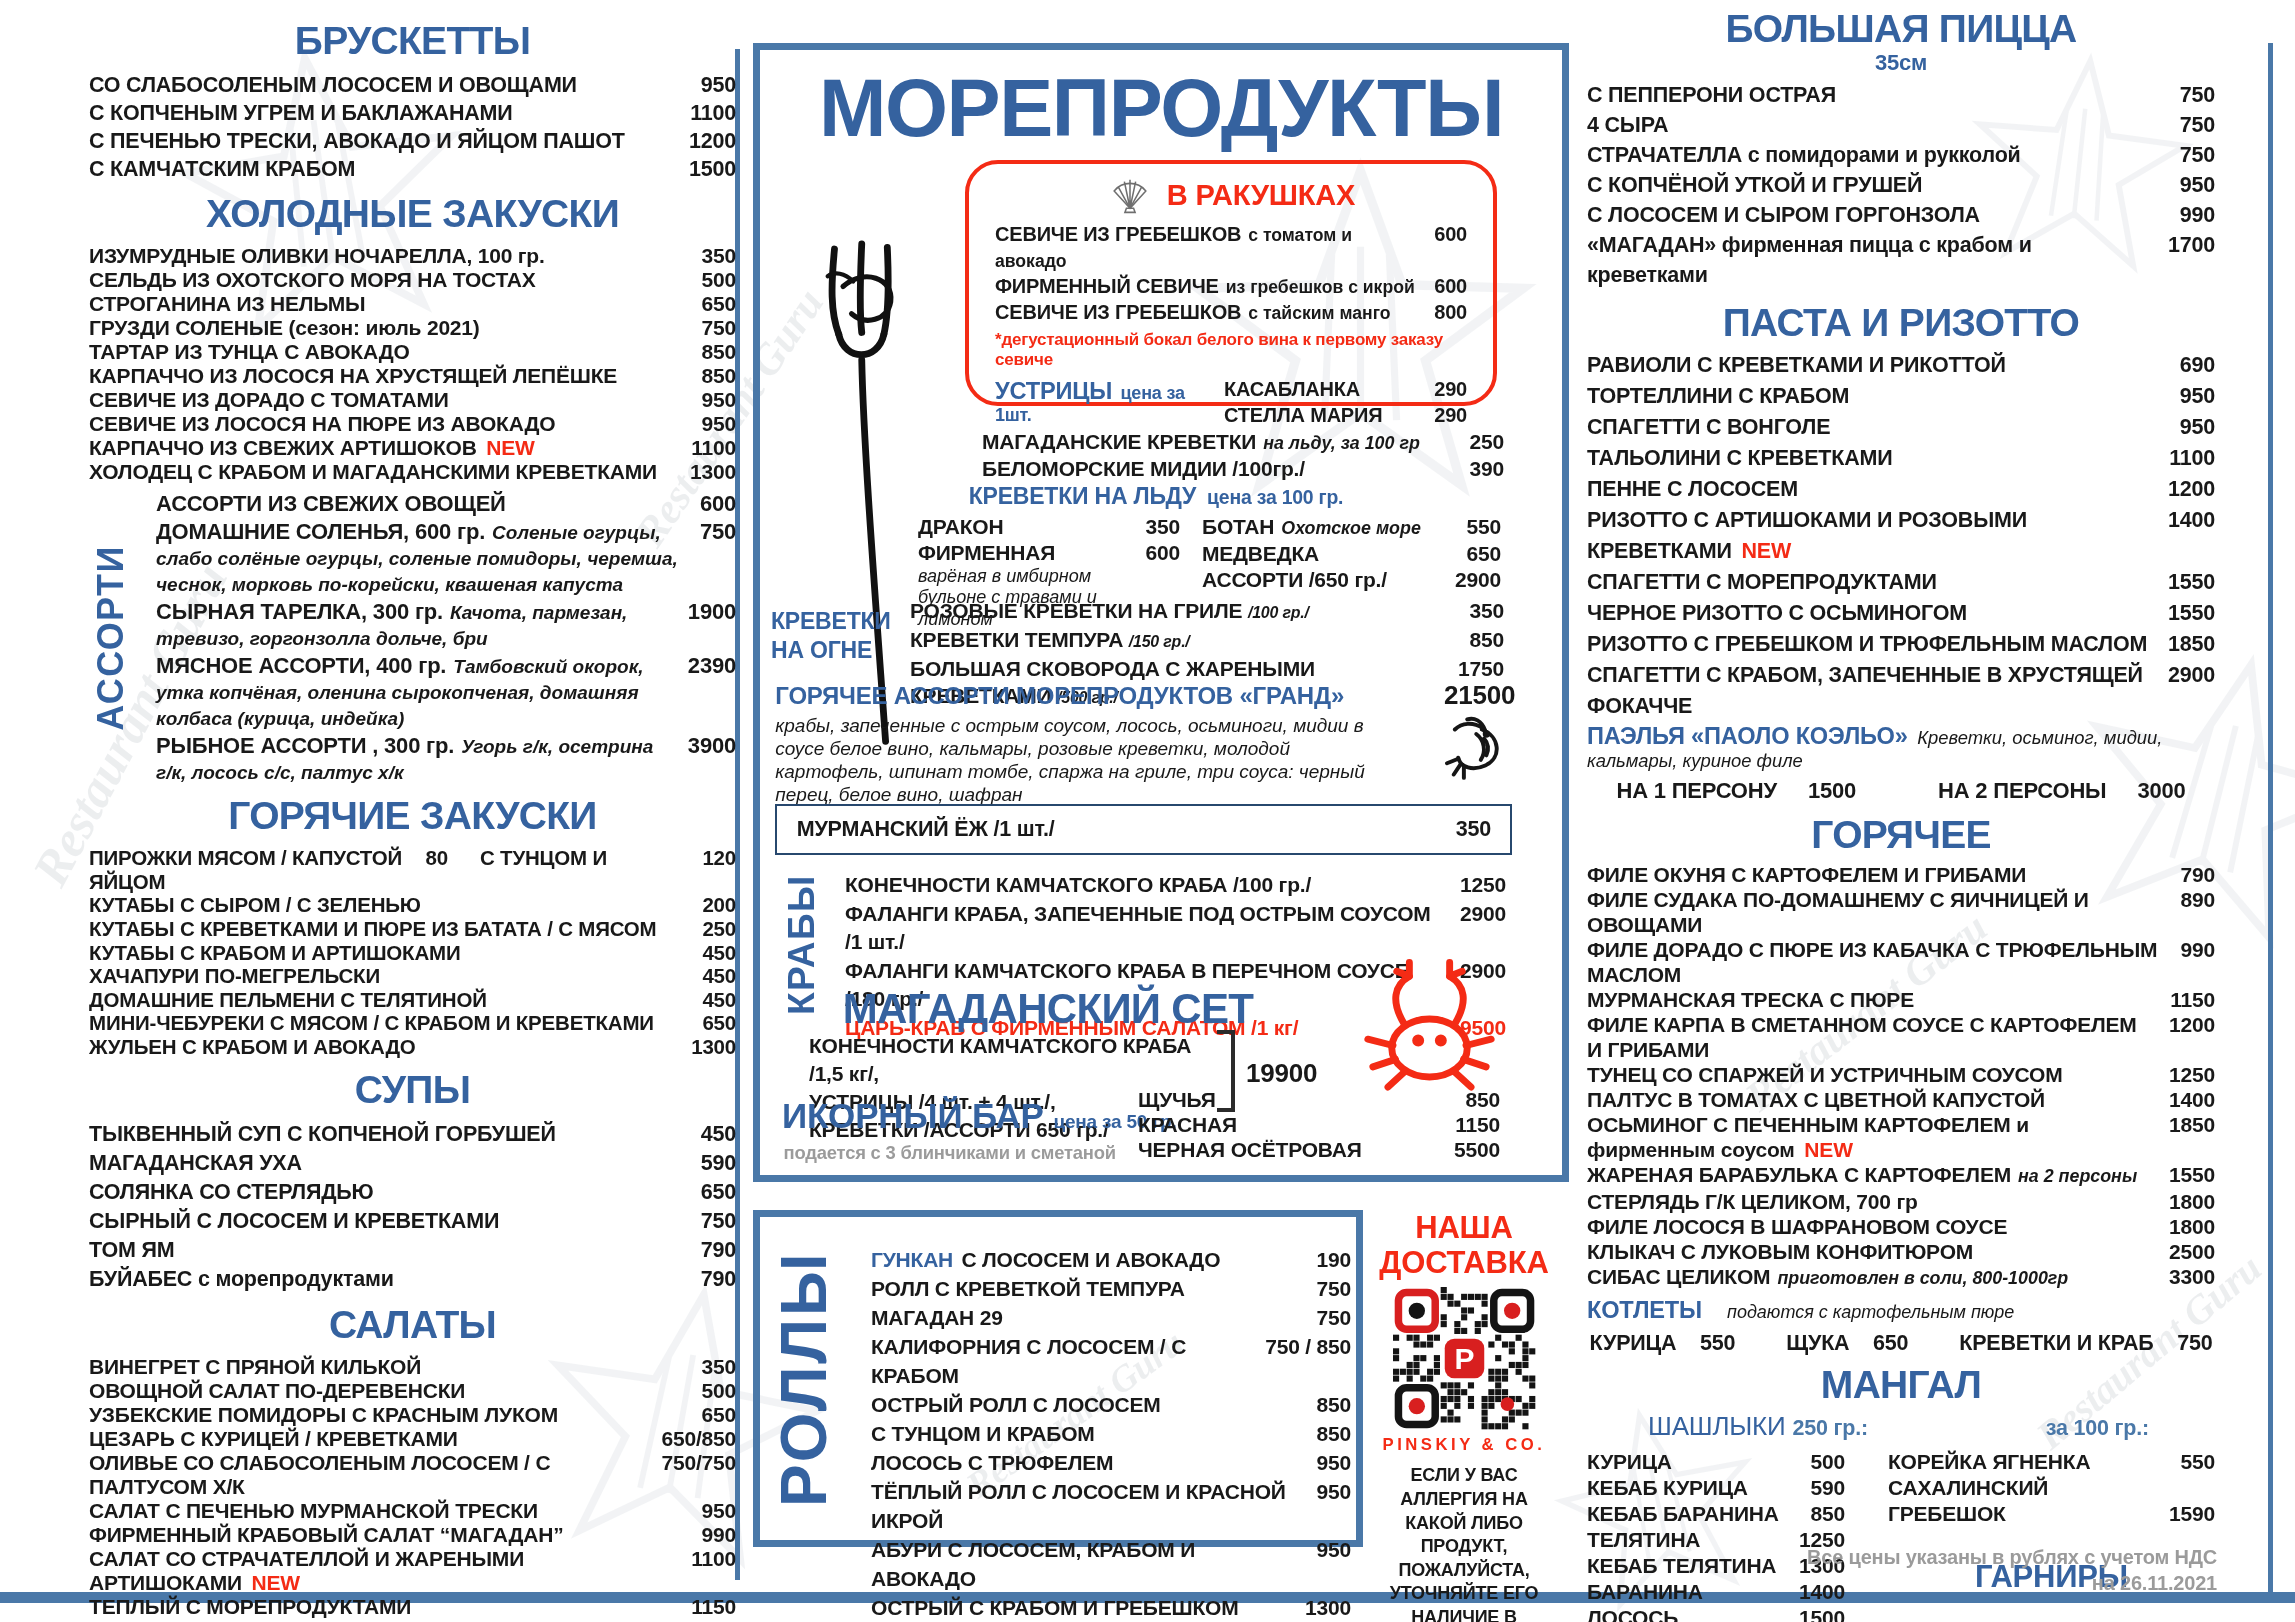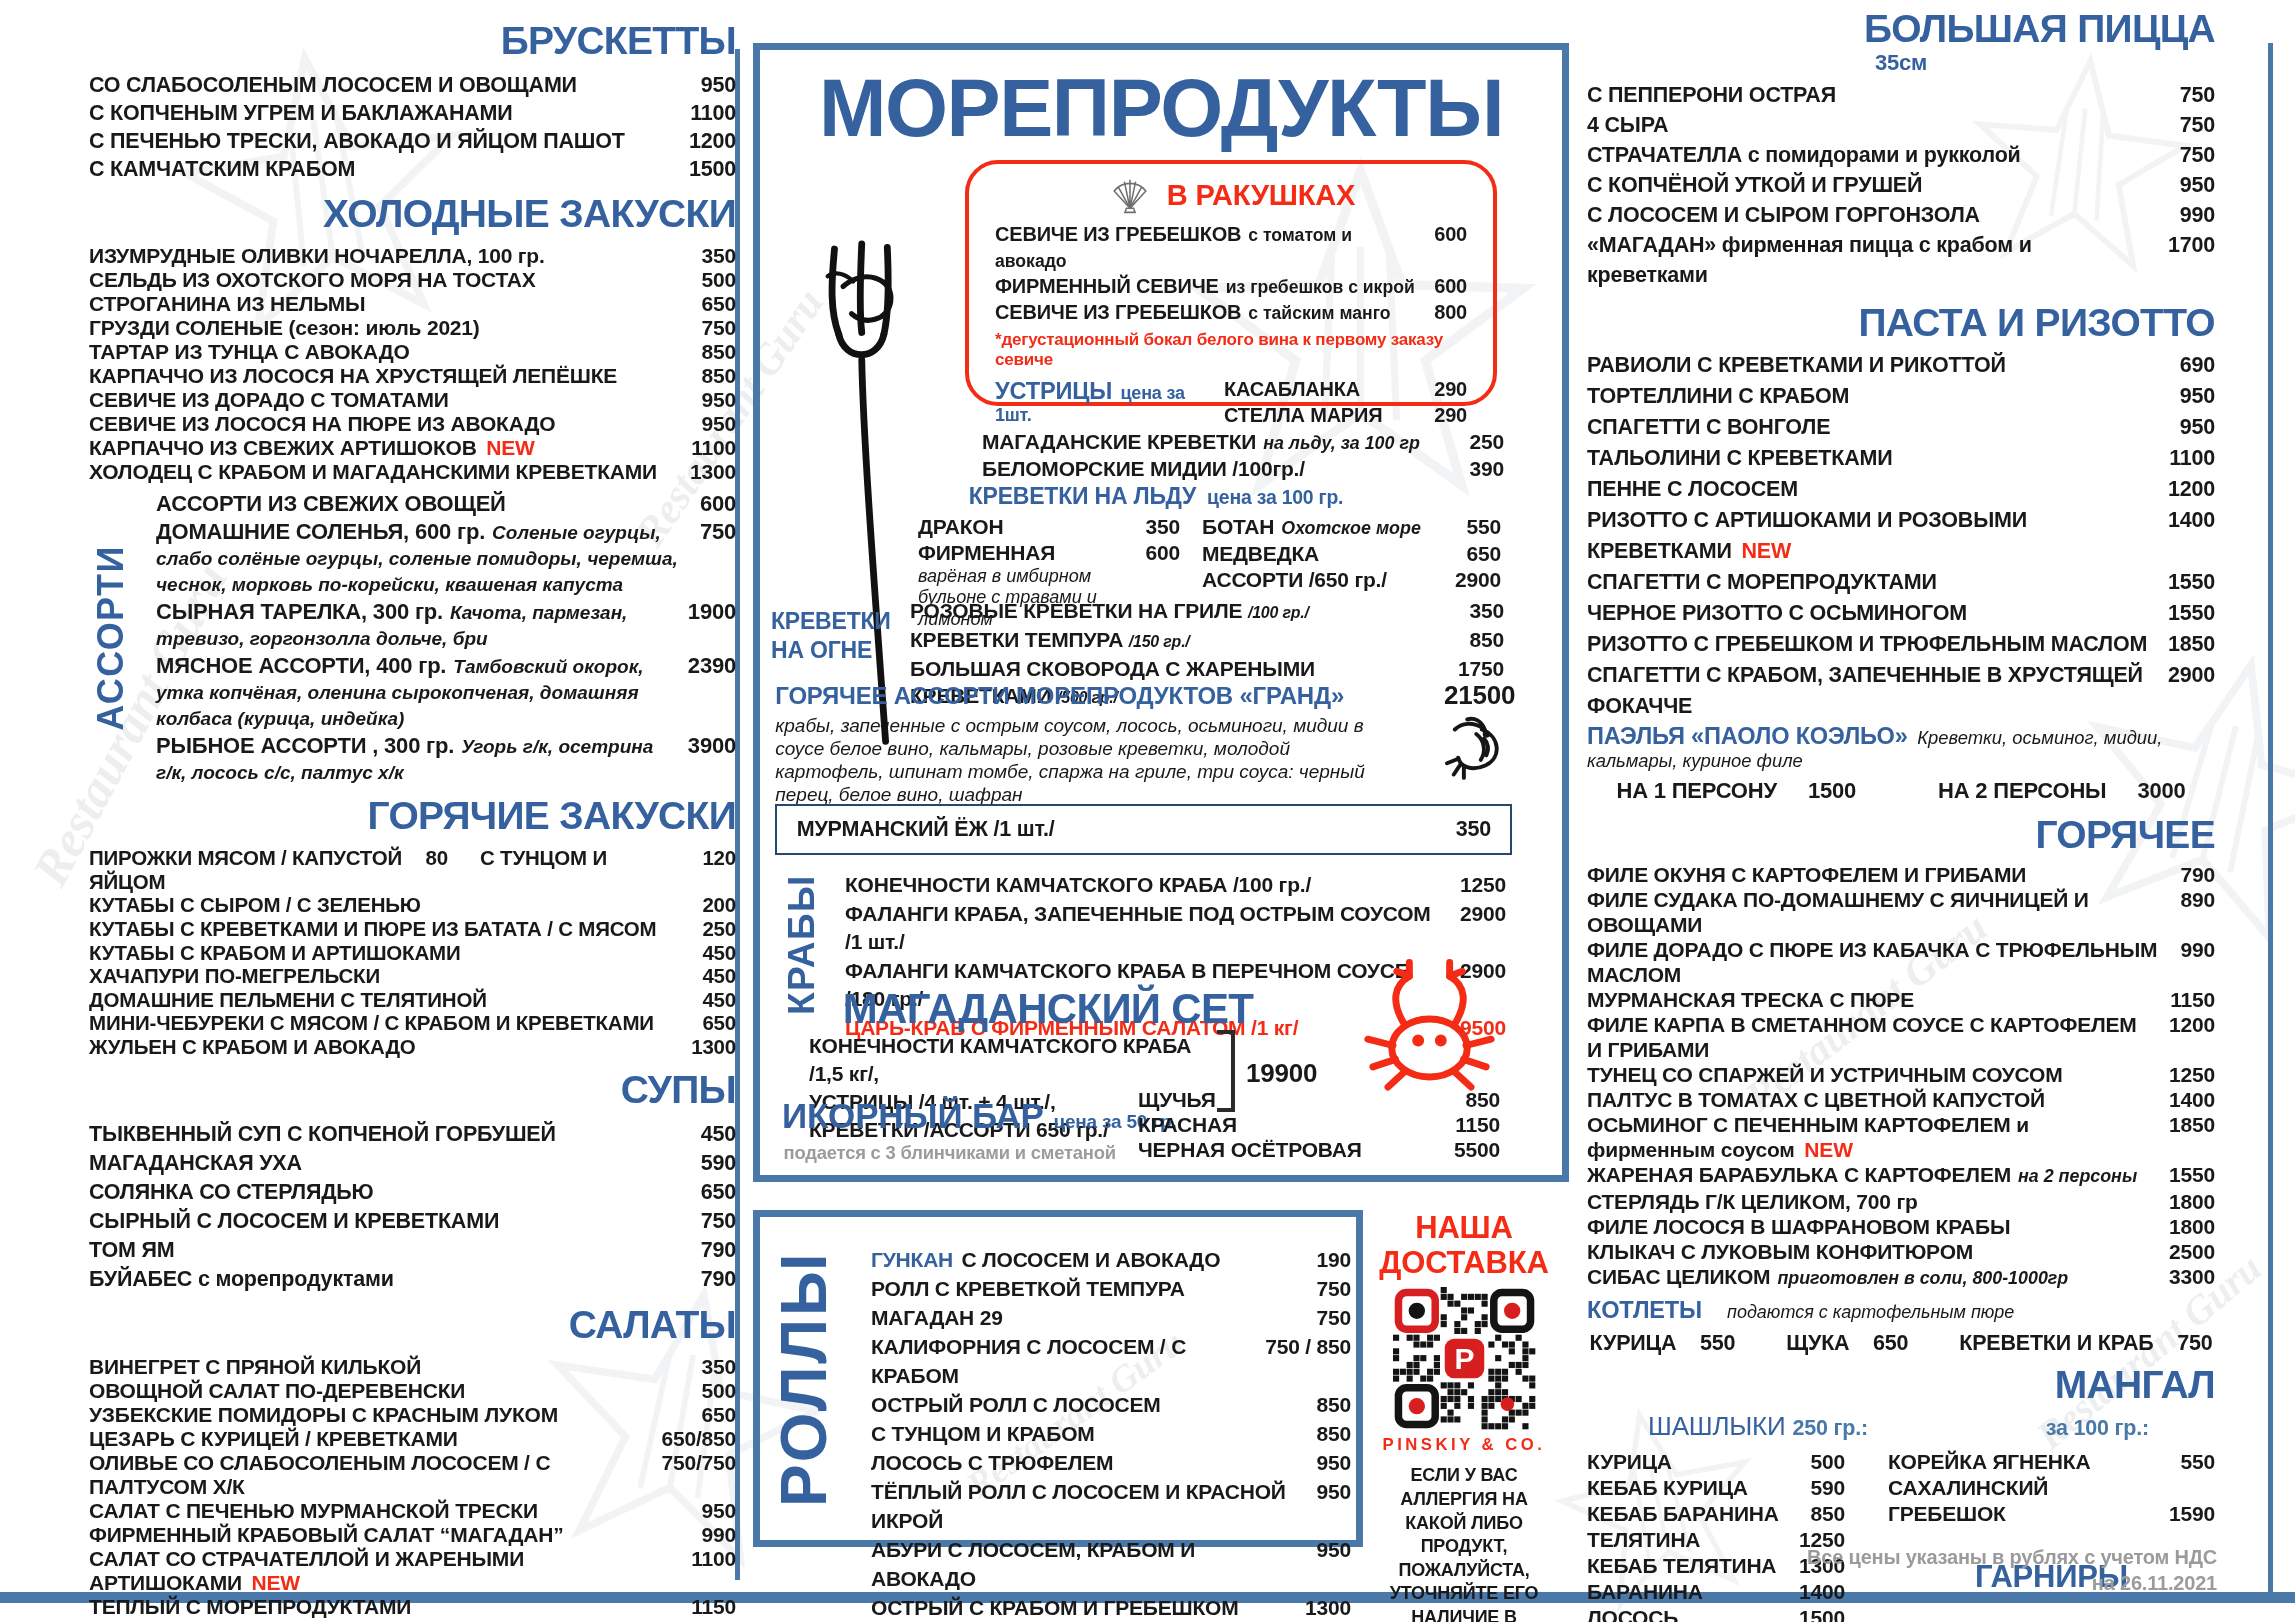--- a/index.html
+++ b/index.html
@@ -17,21 +17,21 @@
   .rn{flex:1;font-weight:700;}
   .rp{font-weight:700;white-space:nowrap;}
   .din{font-style:italic;font-weight:600;font-size:.85em;margin-left:7px;letter-spacing:0;}
   .u{font-style:italic;font-weight:700;font-size:.76em;margin-left:5.6px;}
   .mid{margin:0 32px 0 23.6px;}
   .n2{font-weight:700;}
   .new{color:var(--red);margin-left:9.7px;}
   .dblock{display:block;font-style:italic;font-weight:500;font-size:.86em;line-height:1.18;letter-spacing:0;}
   .red-row .rn,.red-row .rp{color:var(--red);}
   
-  .h1{font-weight:800;color:var(--blue);text-align:right;letter-spacing:-0.7px;}
+  .h1{font-weight:800;color:var(--blue);text-align:center;letter-spacing:-0.7px;}
   .vlabel{position:absolute;writing-mode:vertical-rl;transform:rotate(180deg);color:var(--blue);font-weight:800;letter-spacing:1.4px;text-align:center;}
   
   .col-left{position:absolute;left:89px;top:9.7px;width:647px;}
   .col-left .h1{font-size:39px;line-height:42px;margin-top:10.4px;margin-bottom:9px;}
   .list{display:block;}
   .lh40 .row{line-height:28px;font-size:21.5px;}
   .lh35 .row{line-height:24px;font-size:21px;}
   .lh34 .row{line-height:23.6px;font-size:20.5px;}
   .lh42 .row{line-height:29px;font-size:21.5px;}
   .lh36 .row{line-height:24px;font-size:21px;}
@@ -881,21 +881,21 @@
         </div>
         <div class="row">
           <span class="rn"><span>ЖАРЕНАЯ БАРАБУЛЬКА С КАРТОФЕЛЕМ</span><i class="din">на 2 персоны</i></span>
           <span class="rp">1550</span>
         </div>
         <div class="row">
           <span class="rn"><span>СТЕРЛЯДЬ Г/К ЦЕЛИКОМ, 700 гр</span></span>
           <span class="rp">1800</span>
         </div>
         <div class="row">
-          <span class="rn"><span>ФИЛЕ ЛОСОСЯ В ШАФРАНОВОМ КРАБЫ</span></span>
+          <span class="rn"><span>ФИЛЕ ЛОСОСЯ В ШАФРАНОВОМ СОУСЕ</span></span>
           <span class="rp">1800</span>
         </div>
         <div class="row">
           <span class="rn"><span>КЛЫКАЧ С ЛУКОВЫМ КОНФИТЮРОМ</span></span>
           <span class="rp">2500</span>
         </div>
         <div class="row">
           <span class="rn"><span>СИБАС ЦЕЛИКОМ</span><i class="din">приготовлен в соли, 800-1000гр</i></span>
           <span class="rp">3300</span>
         </div>

